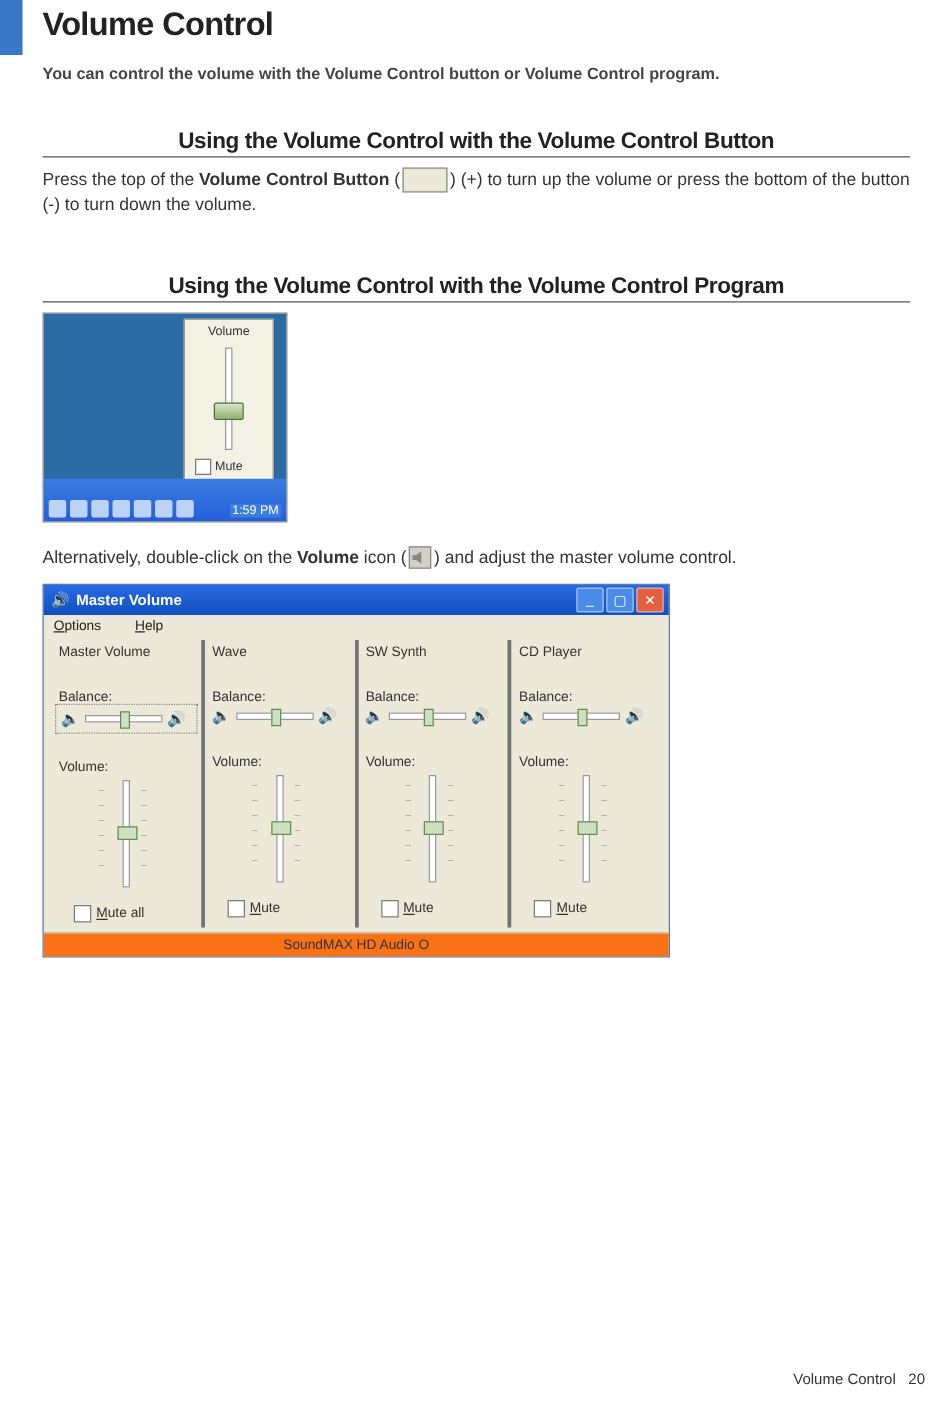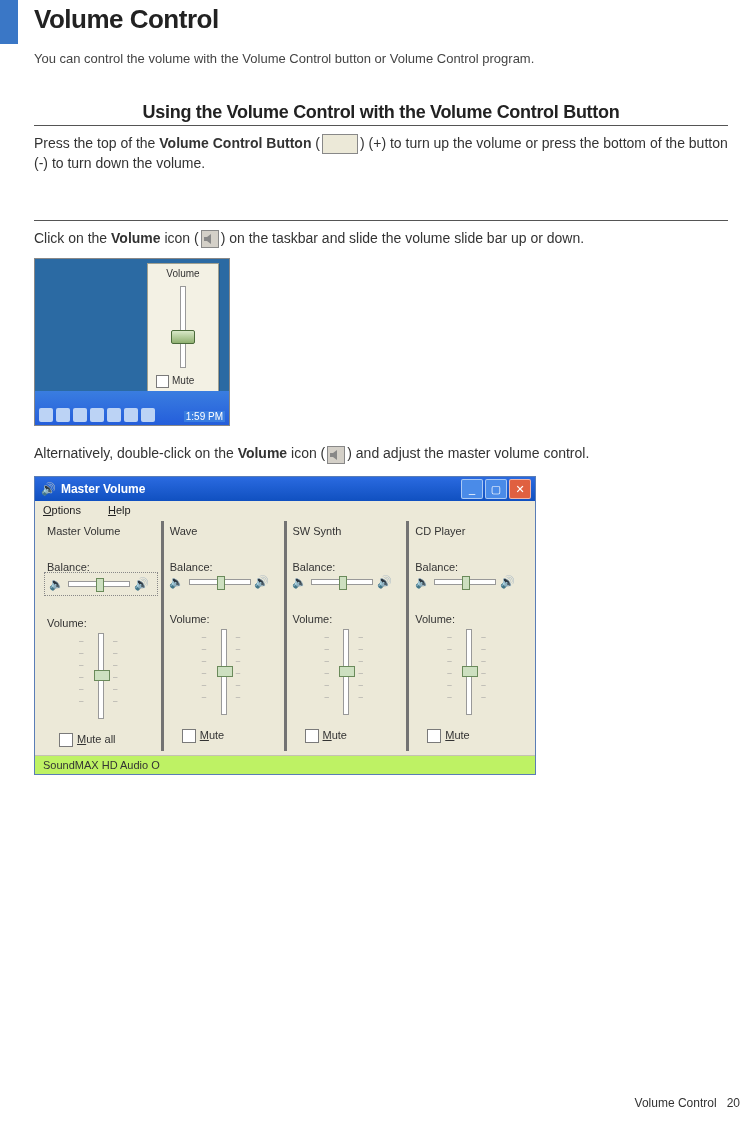--- a/index.html
+++ b/index.html
@@ -25,20 +25,21 @@
     font-size: 26px;
     font-weight: bold;
     margin: 4px 0 6px 6px;
     color: #222;
     letter-spacing: -0.5px;
   }
   .intro {
     font-size: 13px;
     margin: 16px 0 36px 6px;
     color: #444;
+    font-weight: bold;
   }
   h2 {
     font-size: 18px;
     font-weight: bold;
     margin: 0 0 2px 6px;
     color: #222;
     letter-spacing: -0.3px;
     text-align: center;
   }
   hr.rule {
@@ -129,44 +130,40 @@
   .shot2 .balance .spk { font-size:12px;}
   .shot2 .col.master .balance { outline:1px dotted #888; outline-offset:2px; padding:2px;}
   .shot2 .vslider { height:92px; position:relative; margin:4px 0 8px 0; display:flex; justify-content:center;}
   .shot2 .vslider .vtrack { width:4px; height:84px; background:#fff; border:1px solid #999; position:relative;}
   .shot2 .vslider .vthumb { position:absolute; left:-5px; top:36px; width:14px; height:9px; background:#cde0c0; border:1px solid #6a8a5a;}
   .shot2 .vslider .ticks { position:absolute; top:2px; font-size:8px; color:#999; line-height:12px;}
   .shot2 .vslider .ticks.l { left:calc(50% - 22px); text-align:right;}
   .shot2 .vslider .ticks.r { left:calc(50% + 12px);}
   .shot2 .mute { font-size:11px; color:#333;padding-left:12px;}
   .shot2 .mute .cb { display:inline-block; width:12px; height:12px; border:1px solid #7a7a7a; background:#fff; vertical-align:middle; margin-right:4px;}
-  .shot2 .statusbar { border-top:1px solid #c5c2b2; background:#bef264; padding:3px 8px; font-size:11px; color:#333;}
+  .shot2 .statusbar { border-top:1px solid #c5c2b2; background:#f97316; padding:3px 8px; font-size:11px; color:#333;text-align:center;}
 </style>
 </head>
 <body>
 
 <div class="side-tab"></div>
 <div class="page">
   <h1>Volume Control</h1>
   <p class="intro">You can control the volume with the Volume Control button or Volume Control program.</p>
 
   <h2>Using the Volume Control with the Volume Control Button</h2>
   <hr class="rule">
   <p class="para">
     <span>Press the top of the </span><span class="bold">Volume Control Button</span><span> (</span><span class="inline-icon btn-icon"></span><span>) (+) to turn up the volume or press the bottom of the button (-) to turn down the volume.</span>
   </p>
 
   <div class="section-gap"></div>
 
+  <h2>Using the Volume Control with the Volume Control Program</h2>
   <hr class="rule">
-  <p class="para">
-    <span>Click on the </span><span class="bold">Volume</span><span> icon (</span><span class="inline-icon spk-icon"><svg width="14" height="14" viewBox="0 0 14 14">
-          <polygon points="1,5 4,5 8,2 8,12 4,9 1,9" fill="#888"></polygon>
-        </svg></span><span>) on the taskbar and slide the volume slide bar up or down.</span>
-  </p>
 
   <div class="shot1">
     <div class="desktop"></div>
     <div class="popup">
       <div class="plabel">Volume</div>
       <div class="track"></div>
       <div class="thumb"></div>
       <div class="mute">
         <span class="cb"></span><span>Mute</span>
       </div>

